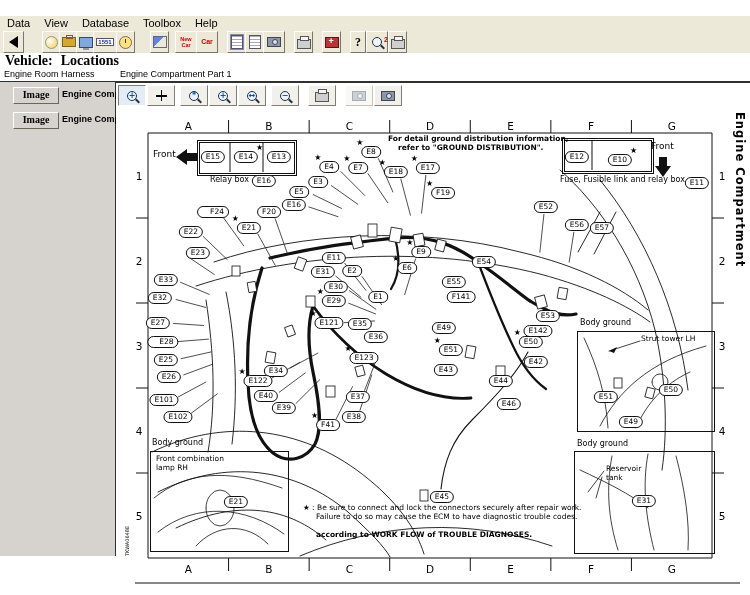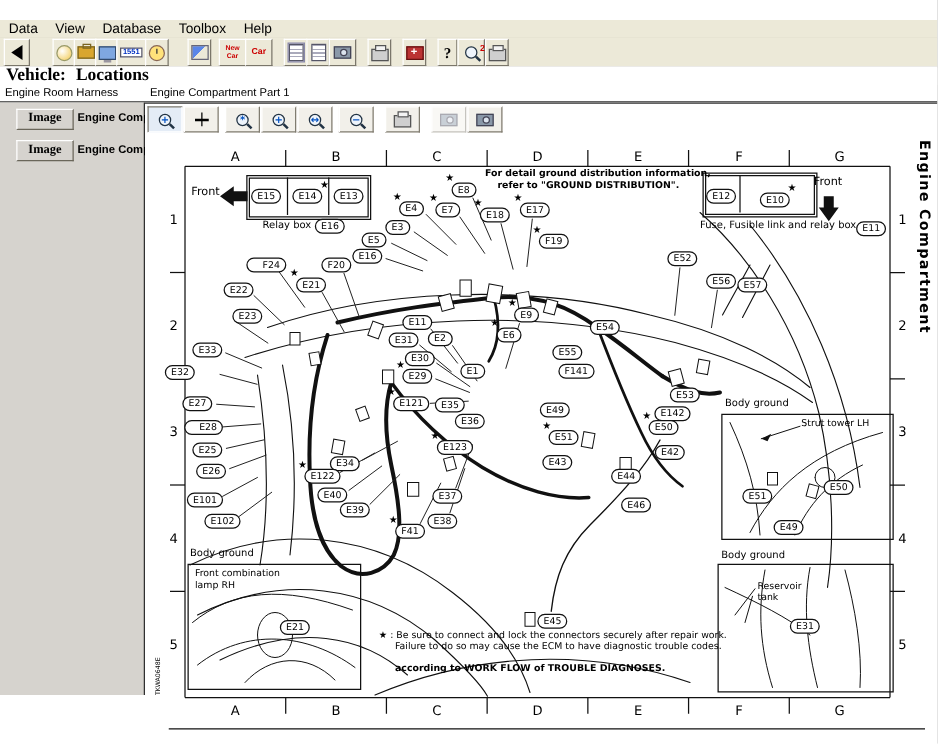--- a/index.html
+++ b/index.html
@@ -385,21 +385,21 @@
       <div class="conn" style="left: 443px; top: 193px;">F19<span class="star l">★</span></div>
       <div class="conn" style="left: 318px; top: 182px;">E3</div>
       <div class="conn" style="left: 299px; top: 192px;">E5</div>
       <div class="conn" style="left: 294px; top: 205px;">E16</div>
       <div class="conn" style="left: 213px; top: 212px; padding-left: 12px;">F24</div>
       <div class="conn" style="left: 269px; top: 212px;">F20</div>
       <div class="conn" style="left: 249px; top: 228px;">E21<span class="star l">★</span></div>
       <div class="conn" style="left: 191px; top: 232px;">E22</div>
       <div class="conn" style="left: 174px; top: 253px; margin-left: 24px;">E23</div>
       <div class="conn" style="left: 166px; top: 280px;">E33</div>
-      <div class="conn" style="left: 144px; top: 298px;">E32</div>
+      <div class="conn" style="left: 160px; top: 298px;">E32</div>
       <div class="conn" style="left: 158px; top: 323px;">E27</div>
       <div class="conn" style="left: 163px; top: 342px; padding-left: 11px;">E28</div>
       <div class="conn" style="left: 166px; top: 360px;">E25</div>
       <div class="conn" style="left: 169px; top: 377px;">E26</div>
       <div class="conn" style="left: 164px; top: 400px;">E101</div>
       <div class="conn" style="left: 178px; top: 417px;">E102</div>
       <div class="conn" style="left: 334px; top: 258px;">E11</div>
       <div class="conn" style="left: 352px; top: 271px;">E2</div>
       <div class="conn" style="left: 323px; top: 272px;">E31</div>
       <div class="conn" style="left: 336px; top: 287px;">E30</div>

